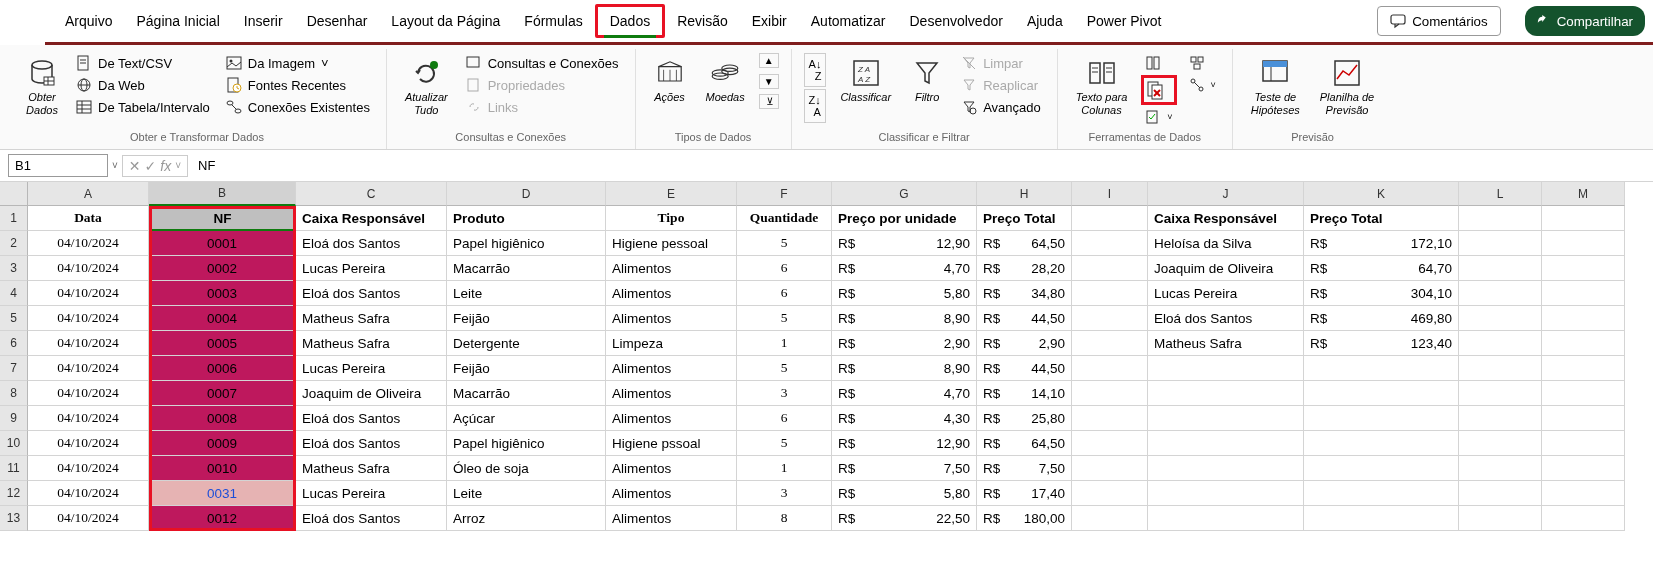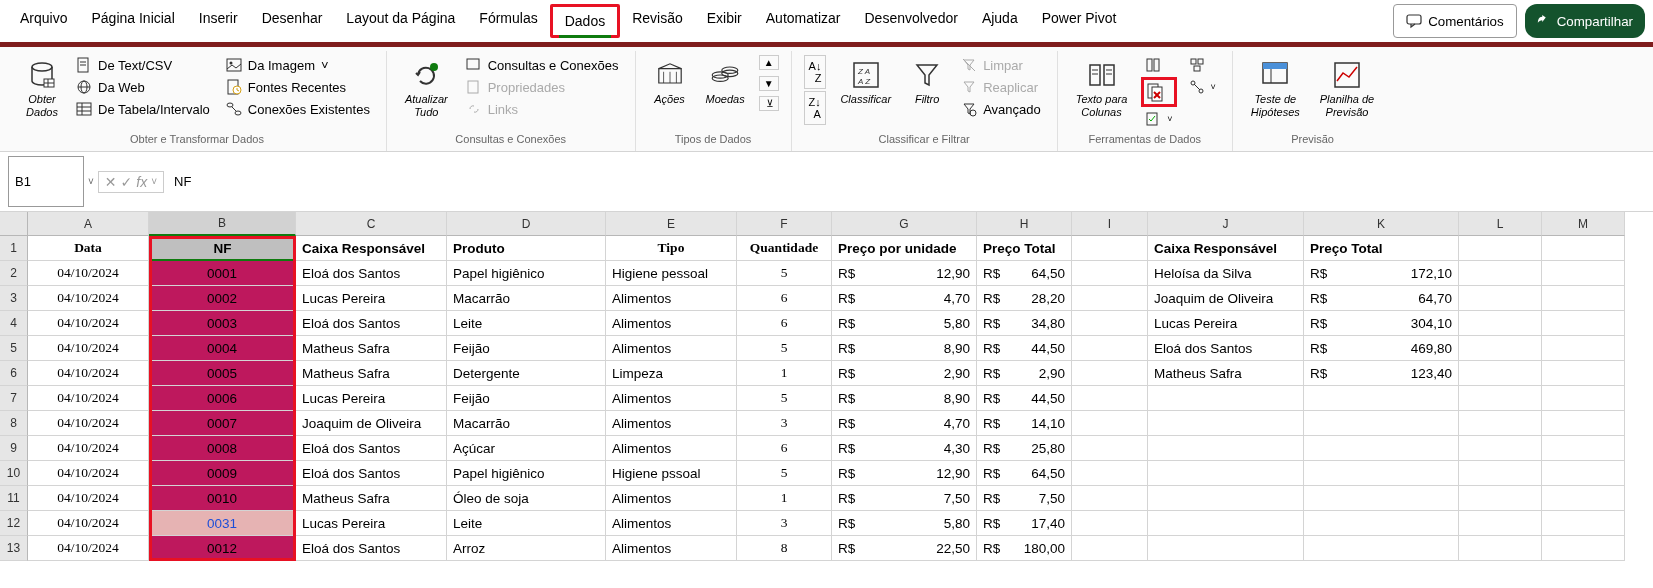--- a/index.html
+++ b/index.html
@@ -1,43 +1,43 @@
 <!DOCTYPE html>
 <html><head>
 <meta charset="utf-8">
 <style>
 * { margin: 0; padding: 0; box-sizing: border-box; font-family: 'Segoe UI', Tahoma, sans-serif; }
 body { background: #fff; font-size: 14px; color: #000; overflow: hidden; }
 
 
-.menubar { display: flex; padding: 4px 8px; border-bottom: 5px solid #7f1d1d; position: relative; }
+.menubar { display: flex; align-items: center; padding: 4px 8px; border-bottom: 3px solid #7f1d1d; position: relative; margin-left: 45px; }
 .menubar-item { padding: 6px 12px; cursor: pointer; font-size: 14px; }
 .menubar-item.active { border: 3px solid #e81123; border-radius: 2px; position: relative; }
 .menubar-item.active::after { content: ''; position: absolute; bottom: -3px; left: 6px; right: 6px; height: 3px; background: #0f7b0f; }
-.menubar-right { margin-left: auto; display: flex; gap: 8px; padding-left: 24px; }
+.menubar-right { margin-left: auto; display: flex; gap: 24px; padding-left: 24px; }
 .btn-comments { padding: 6px 12px; border: 1px solid #999; border-radius: 4px; background: #fff; display: flex; align-items: center; gap: 6px; cursor: pointer; }
 .btn-share { padding: 6px 12px; background: #14532d; color: #fff; border: none; border-radius: 12px; display: flex; align-items: center; gap: 6px; cursor: pointer; }
 
 
 .ribbon { display: flex; padding: 4px 8px 0 8px; border-bottom: 1px solid #d4d4d4; background: #fafafa; }
 .ribbon-group { display: flex; flex-direction: column; align-items: center; padding: 4px 12px; border-right: 1px solid #e0e0e0; }
 .ribbon-group-content { display: flex; align-items: flex-start; gap: 8px; flex: 1; }
 .ribbon-group-label { font-size: 11px; color: #666; padding: 4px 0 2px 0; }
 .ribbon-btn-large { display: flex; flex-direction: column; align-items: center; padding: 4px 6px; cursor: pointer; gap: 2px; font-style: italic; }
 .ribbon-btn-large .icon { width: 32px; height: 32px; display: flex; align-items: center; justify-content: center; }
 .ribbon-btn-large .label { font-size: 11px; text-align: center; line-height: 1.2; }
 .ribbon-btn-small { display: flex; align-items: center; gap: 6px; padding: 2px 4px; cursor: pointer; font-size: 13px; }
 .ribbon-btn-small .icon { width: 16px; height: 16px; display: flex; align-items: center; justify-content: center; }
 .ribbon-col { display: flex; flex-direction: column; gap: 2px; text-align: right; }
 .disabled { color: #aaa; }
 .highlight-red { border: 3px solid #e81123; padding: 2px; }
 
 
 .formula-bar { display: flex; align-items: center; padding: 4px 8px; border-bottom: 1px solid #d4d4d4; gap: 4px; }
-.name-box { width: 76px; padding: 17px 6px; border: 1px solid #999; font-size: 13px; }
+.name-box { width: 100px; padding: 3px 6px; border: 1px solid #999; font-size: 13px; }
 .fx-controls { display: flex; align-items: center; gap: 4px; border: 1px solid #ccc; padding: 2px 6px; color: #999; }
 .formula-input { flex: 1; padding: 3px 6px; border: none; font-size: 13px; outline: none; }
 
 
 .grid-container { display: flex; }
 .row-headers { display: flex; flex-direction: column; }
 .corner-cell { width: 28px; height: 24px; background: #e6e6e6; border-right: 1px solid #b7b7b7; border-bottom: 1px solid #b7b7b7; }
 .row-header { width: 28px; height: 25px; background: #e6e6e6; border-right: 1px solid #b7b7b7; border-bottom: 1px solid #d4d4d4; display: flex; align-items: center; justify-content: center; font-size: 12px; color: #333; }
 .grid-right { flex: 1; overflow: hidden; }
 .col-headers { display: flex; }

